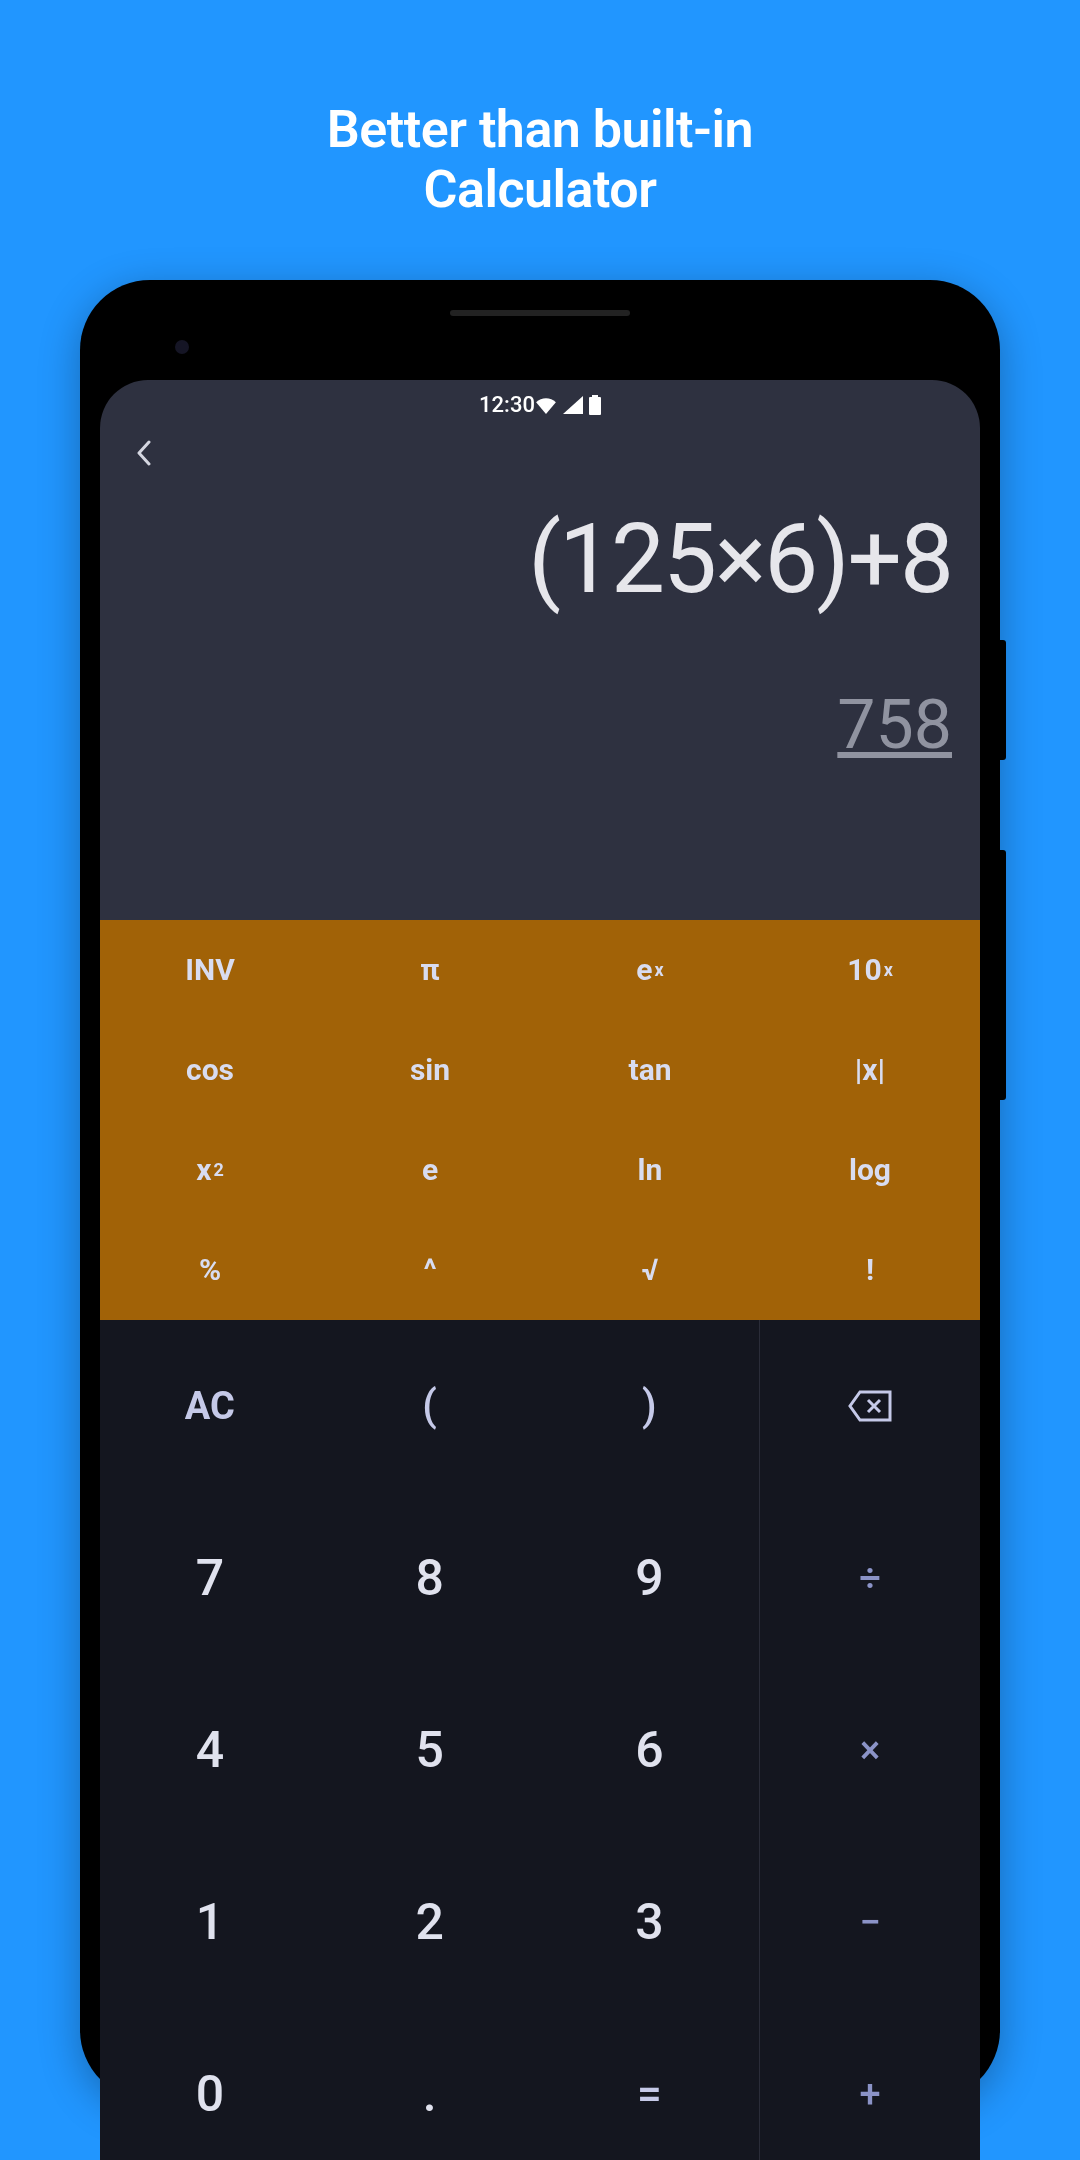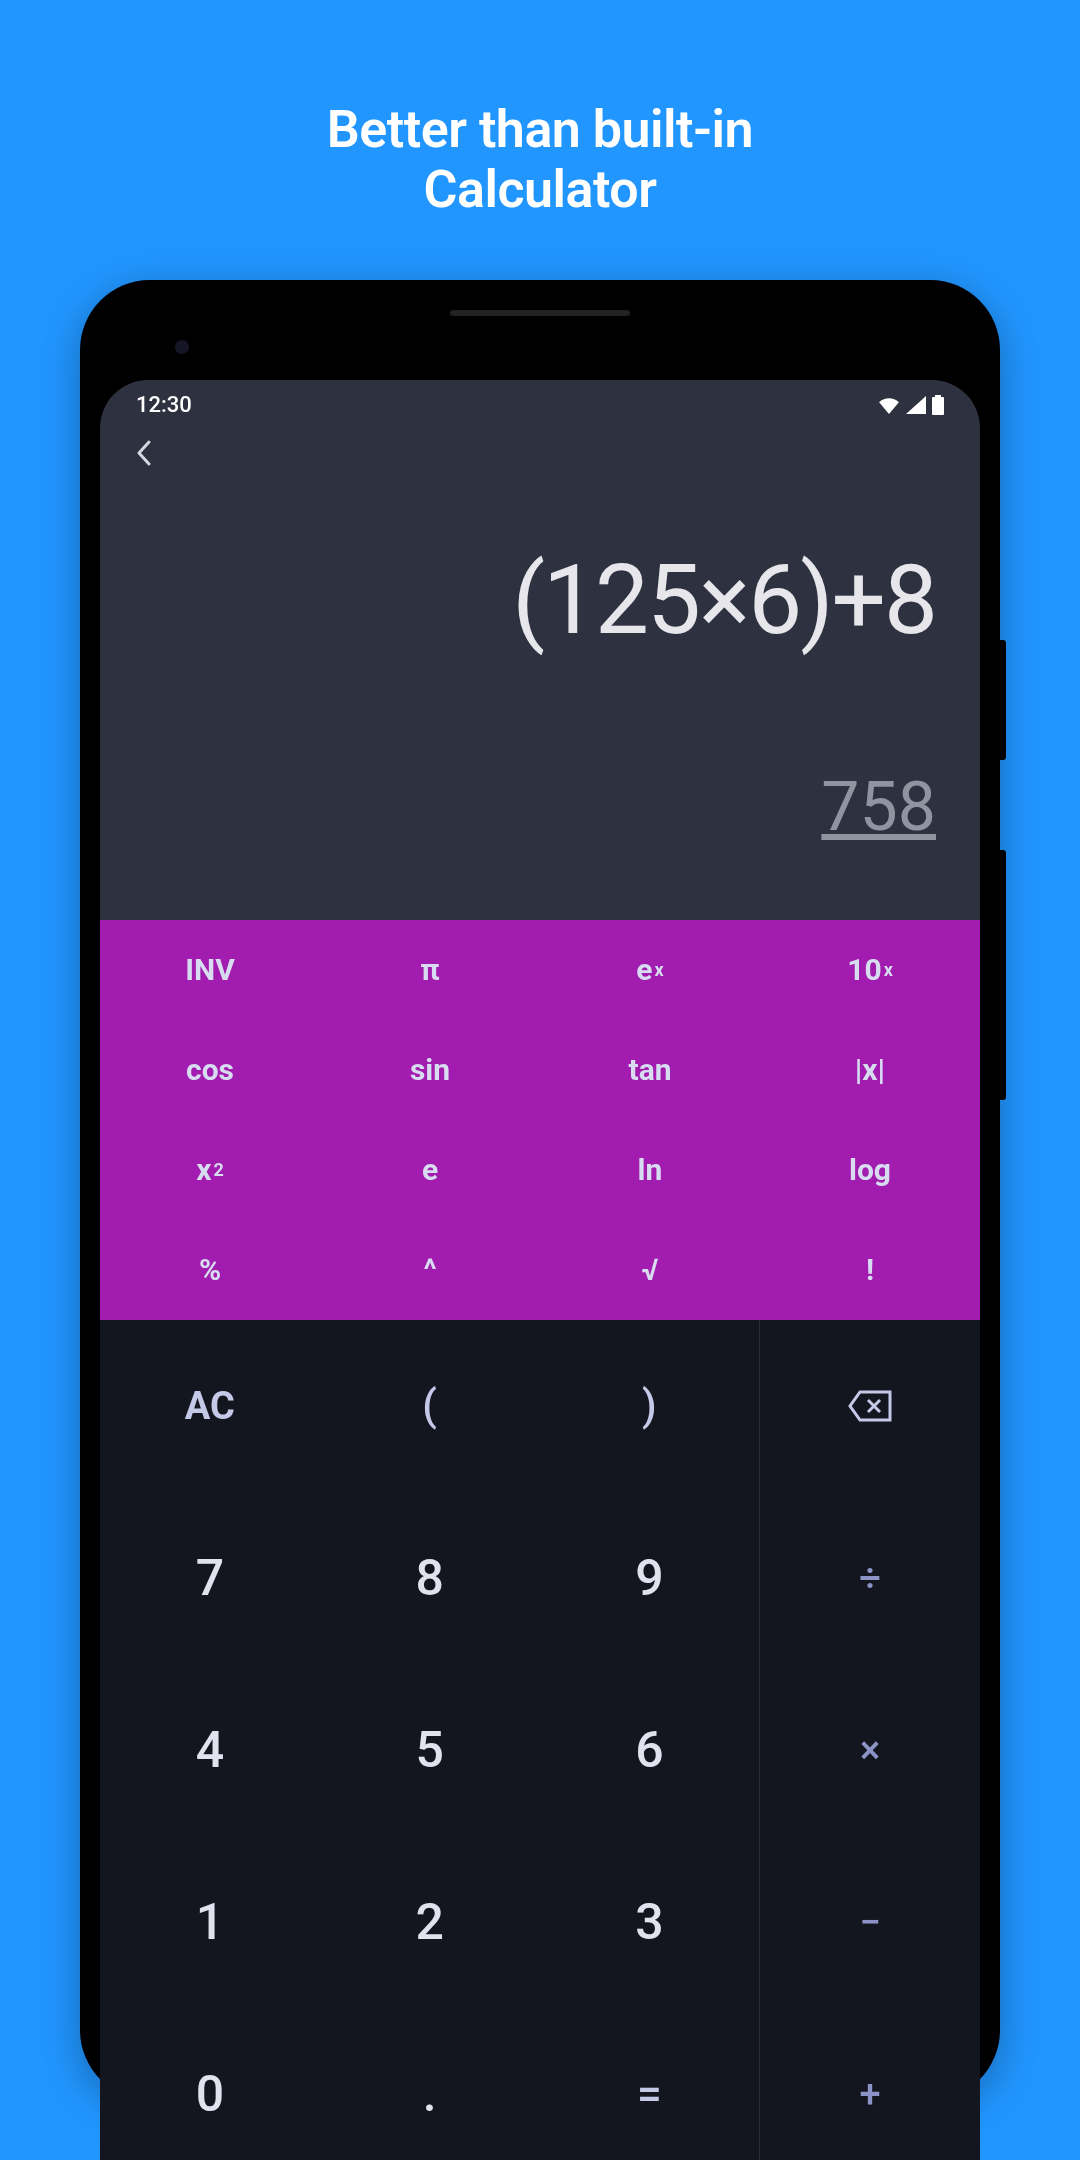--- a/index.html
+++ b/index.html
@@ -73,40 +73,39 @@
       background: #2e3140;
       border-radius: 48px 48px 0 0;
       overflow: hidden;
       margin-top: 80px;
       display: flex;
       flex-direction: column;
     }
     .status-bar {
       height: 50px;
       display: flex;
-      justify-content: space-between;
+      justify-content: center;
       align-items: center;
       padding: 0 36px;
       color: #fff;
       font-size: 22px;
       font-weight: 500;
     }
     .status-icons {
       display: flex;
       gap: 6px;
       align-items: center;
     }
     .status-icons svg { fill: #fff; }
     .display-area {
       flex: 0 0 auto;
-      padding: 10px 44px 40px 36px;
+      padding: 10px 28px 40px 36px;
       display: flex;
       flex-direction: column;
       height: 490px;
-      gap: 41px;
     }
     .back-btn {
       color: #d4d6e0;
       font-size: 28px;
       align-self: flex-start;
       margin-bottom: 30px;
       cursor: pointer;
     }
     .expression {
       color: #e6e6eb;
@@ -117,21 +116,21 @@
       margin-bottom: 70px;
     }
     .result {
       color: #9093a0;
       font-size: 68px;
       text-align: right;
       font-weight: 400;
       text-decoration: underline;
     }
     .sci-panel {
-      background: #a21caf;
+      background: #a16207;
       display: grid;
       grid-template-columns: repeat(4, 1fr);
       grid-template-rows: repeat(4, 1fr);
       height: 400px;
     }
     .sci-btn {
       display: flex;
       align-items: center;
       justify-content: center;
       color: #d8dcf0;

